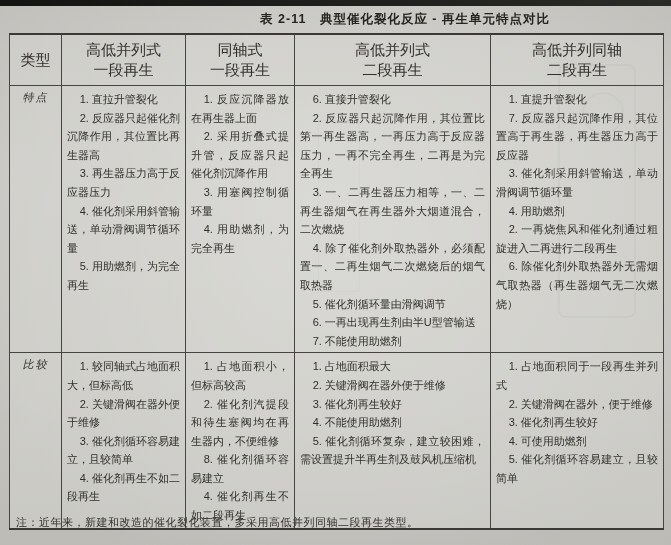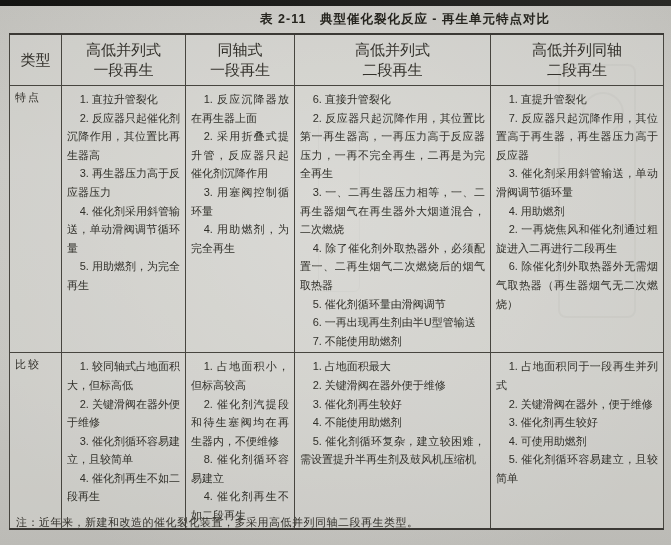--- a/index.html
+++ b/index.html
@@ -46,22 +46,22 @@
     font-size:11px;
     overflow:hidden;
   }
   table.main{border-top:2.5px solid #3b3935;border-bottom:2.5px solid #3b3935;}
   tr.hdr th{
     vertical-align:middle;text-align:center;
     font-size:15px;color:#33312b;
     line-height:20px;height:46px;padding:2px;
   }
   td.rowlabel{
-    vertical-align:middle;text-align:left;
-    font-size:11.5px;letter-spacing:2px;color:#33312b;
+    vertical-align:middle;text-align:center;
+    font-size:11.5px;letter-spacing:2px;color:#33312b;font-style:italic;
   }
   tr.r-feat{height:250px;}
   tr.r-comp{height:176px;}
   .item{
     margin:0;text-indent:1.15em;
     line-height:18.6px;
     text-align:justify;
     color:#31302a;
   }
   .note{

